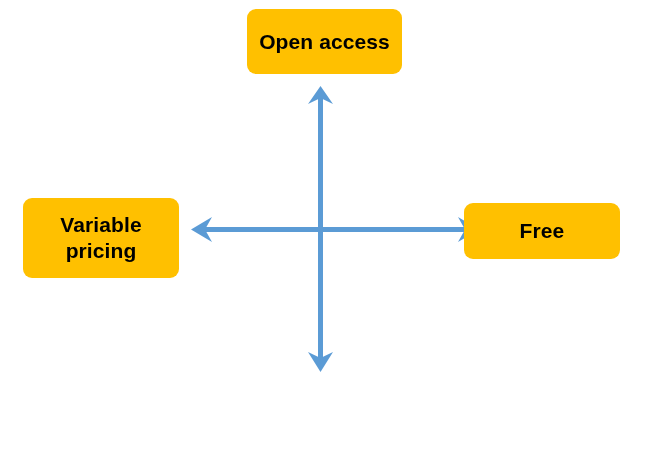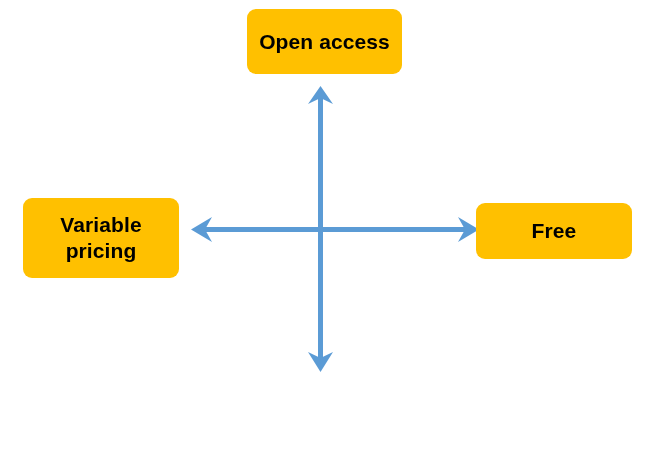--- a/index.html
+++ b/index.html
@@ -47,21 +47,21 @@
     width: 155px;
     height: 65px;
   }
   #node-left {
     left: 23px;
     top: 198px;
     width: 156px;
     height: 80px;
   }
   #node-right {
-    left: 476px;
+    left: 464px;
     top: 203px;
     width: 156px;
     height: 56px;
   }
   #node-bottom {
     left: 247px;
     top: 385px;
     width: 156px;
     height: 58px;
   }

